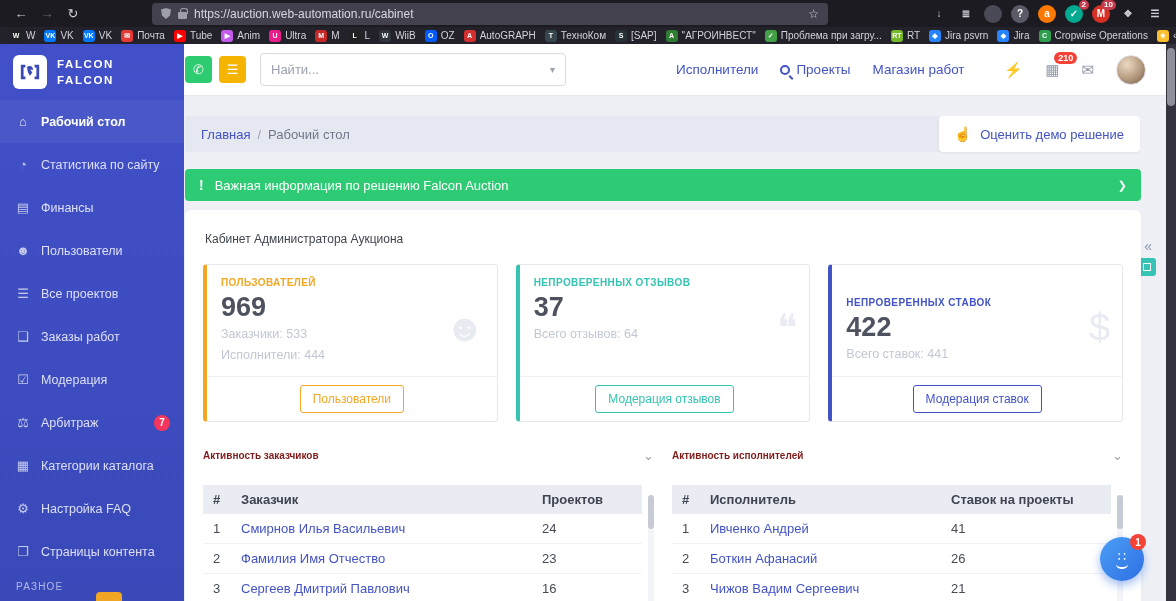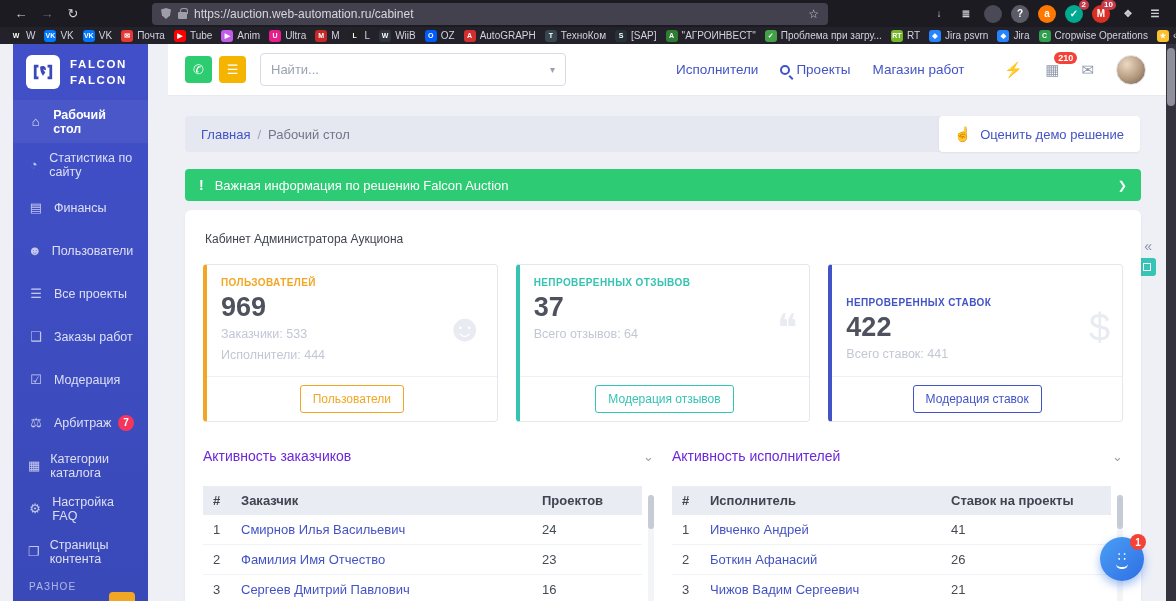--- a/index.html
+++ b/index.html
@@ -24,22 +24,22 @@
   .ci { width:18px; height:18px; border-radius:50%; display:flex; align-items:center; justify-content:center;
         font-size:10px; font-weight:bold; position:relative; cursor:pointer; }
   .mini-badge { position:absolute; top:-5px; right:-6px; background:#c43b4b; color:#fff; font-size:8px;
         border-radius:7px; padding:0 3px; line-height:10px; height:10px; font-weight:bold; }
   .bmrow { height:17px; display:flex; align-items:center; padding:0 10px; gap:9px; background:#23222b; overflow:hidden; }
   .bm { display:flex; align-items:center; gap:4px; font-size:10px; color:#d2d2da; white-space:nowrap; cursor:pointer; }
   .bm-ic { width:12px; height:12px; border-radius:3px; font-size:7px; font-weight:bold; color:#fff;
            display:flex; align-items:center; justify-content:center; flex:0 0 12px; }
 
   
-  .sidebar { position:absolute; left:0; top:44px; width:135px; bottom:0;
-             background:linear-gradient(180deg,#4150c8,#3a49b8); color:#fff; overflow:hidden; z-index:10;margin-left:13px; }
+  .sidebar { position:absolute; left:0; top:44px; width:184px; bottom:0;
+             background:linear-gradient(180deg,#4150c8,#3a49b8); color:#fff; overflow:hidden; z-index:10; }
   .brand { display:flex; align-items:center; gap:10px; padding:11px 13px; height:56px; }
   .brand-logo { width:34px; height:34px; background:#fff; border-radius:6px; display:flex;
                 align-items:center; justify-content:center; flex:0 0 34px; }
   .brand-name { font-size:11.5px; font-weight:bold; letter-spacing:1.6px; line-height:1.4; }
   .side-item { display:flex; align-items:center; gap:10px; height:43px; padding:0 15px; font-size:12.5px;
                color:rgba(255,255,255,.82); cursor:pointer; position:relative; }
   .side-item.active { color:#fff; font-weight:bold; background:rgba(255,255,255,.05); }
   .side-ic { width:16px; text-align:center; font-size:13px; opacity:.85; }
   .side-badge { position:absolute; right:14px; top:50%; transform:translateY(-50%); background:#f5365c;
                 color:#fff; font-size:10px; min-width:16px; height:16px; border-radius:8px; display:flex;
@@ -102,21 +102,21 @@
   .card-num { font-size:27px; font-weight:bold; color:#4d525e; margin-top:4px; }
   .card-sub { font-size:12.5px; color:#c2c7d4; line-height:1.5; margin-top:2px; }
   .card-mark { position:absolute; right:12px; top:44px; font-size:38px; color:#e9ebf2; line-height:1; }
   .card-foot { border-top:1px solid #eef0f5; height:45px; display:flex; align-items:center; justify-content:center; }
   .card-btn { border:1px solid #ccc; border-radius:3px; background:#fff; font-size:12px; padding:6px 12px;
           cursor:pointer; font-family:inherit; }
 
   .tables { display:flex; gap:18px; margin-top:26px; }
   .tpanel { flex:1; position:relative; }
   .tpanel-head { display:flex; align-items:center; justify-content:space-between; margin-bottom:22px; }
-  .tpanel-title { color:#6d28d9; font-size:14px; font-weight:normal; }
+  .tpanel-title { color:#7f1d1d; font-size:10px; font-weight:bold; }
   .tpanel-chev { color:#9aa1b0; font-size:13px; cursor:pointer; }
   .ttable { width:calc(100% - 12px); border-collapse:collapse; font-size:13px; }
   .ttable th { background:#e9ecf3; color:#3f4450; text-align:left; padding:7px 10px; font-weight:bold; }
   .ttable td { padding:7px 10px; border-bottom:1px solid #f1f2f6; color:#454a55; }
   .ttable td.link { color:#4353c4; cursor:pointer; }
   .col-num { width:28px; }
   .t-a .col-val { width:110px; } .t-b .col-val { width:170px; }
   .mini-scroll { position:absolute; right:0; top:47px; bottom:-40px; width:6px; background:#f3f4f7; border-radius:3px; }
   .mini-thumb { width:6px; height:34px; background:#c7cbd6; border-radius:3px; cursor:pointer; }
 
@@ -283,21 +283,21 @@
   <div class="side-item">
     <span class="side-ic">▤</span>
     <span>Финансы</span>
   </div>
   <div class="side-item">
     <span class="side-ic">☻</span>
     <span>Пользователи</span>
   </div>
   <div class="side-item">
     <span class="side-ic">☰</span>
-    <span>Все проекты</span>
+    <span>Все проектов</span>
   </div>
   <div class="side-item">
     <span class="side-ic">❑</span>
     <span>Заказы работ</span>
   </div>
   <div class="side-item">
     <span class="side-ic">☑</span>
     <span>Модерация</span>
   </div>
   <div class="side-item">

